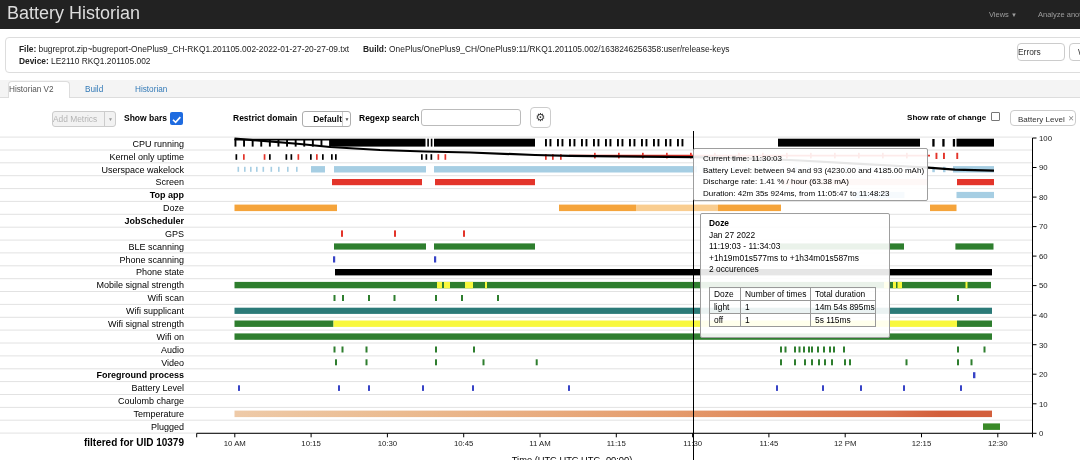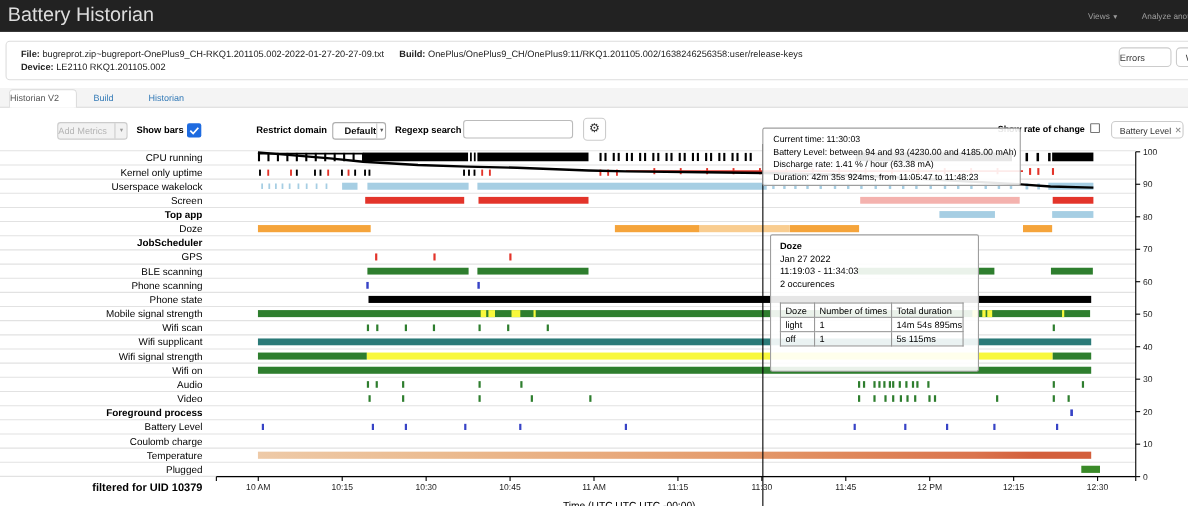--- a/index.html
+++ b/index.html
@@ -376,31 +376,32 @@
       <text x="184.0" y="352.7" font-size="9px" text-anchor="end" font-weight="normal" fill="#000">Audio</text>
       <text x="184.0" y="365.5" font-size="9px" text-anchor="end" font-weight="normal" fill="#000">Video</text>
       <text x="184.0" y="378.4" font-size="9px" text-anchor="end" font-weight="bold" fill="#000">Foreground process</text>
       <text x="184.0" y="391.3" font-size="9px" text-anchor="end" font-weight="normal" fill="#000">Battery Level</text>
       <text x="184.0" y="404.1" font-size="9px" text-anchor="end" font-weight="normal" fill="#000">Coulomb charge</text>
       <text x="184.0" y="417.0" font-size="9px" text-anchor="end" font-weight="normal" fill="#000">Temperature</text>
       <text x="184.0" y="429.9" font-size="9px" text-anchor="end" font-weight="normal" fill="#000">Plugged</text>
       <text x="184.0" y="446.4" font-size="10px" text-anchor="end" font-weight="bold" fill="#000">filtered for UID 10379</text>
     </svg>
 
-<div class="tt" style="left:693px;top:116px;width:235px;height:53px;padding:4px 0 0 9px">
+<div class="tt" style="left:693px;top:148px;width:235px;height:53px;padding:4px 0 0 9px">
 <div>Current time: 11:30:03</div>
 <div>Battery Level: between 94 and 93 (4230.00 and 4185.00 mAh)</div>
 <div>Discharge rate: 1.41 % / hour (63.38 mA)</div>
 <div>Duration: 42m 35s 924ms, from 11:05:47 to 11:48:23</div>
 </div>
 
 <div class="tt" style="left:700px;top:213px;width:190px;height:125px;padding:4px 0 0 8px;font-size:8.4px">
 <div class="b">Doze</div>
 <div>Jan 27 2022</div>
 <div>11:19:03 - 11:34:03</div>
+<div>+1h19m01s577ms to +1h34m01s587ms</div>
 <div>2 occurences</div>
 <table style="border-collapse:collapse;margin-top:11px;font-size:8.4px;table-layout:fixed">
 <tbody>
           <tr>
             <td class="td1" style="width:31px">Doze</td>
             <td class="td1" style="width:70px">Number of times</td>
             <td class="td1" style="width:57px">Total duration</td>
           </tr>
 <tr>
             <td class="td1">light</td>

